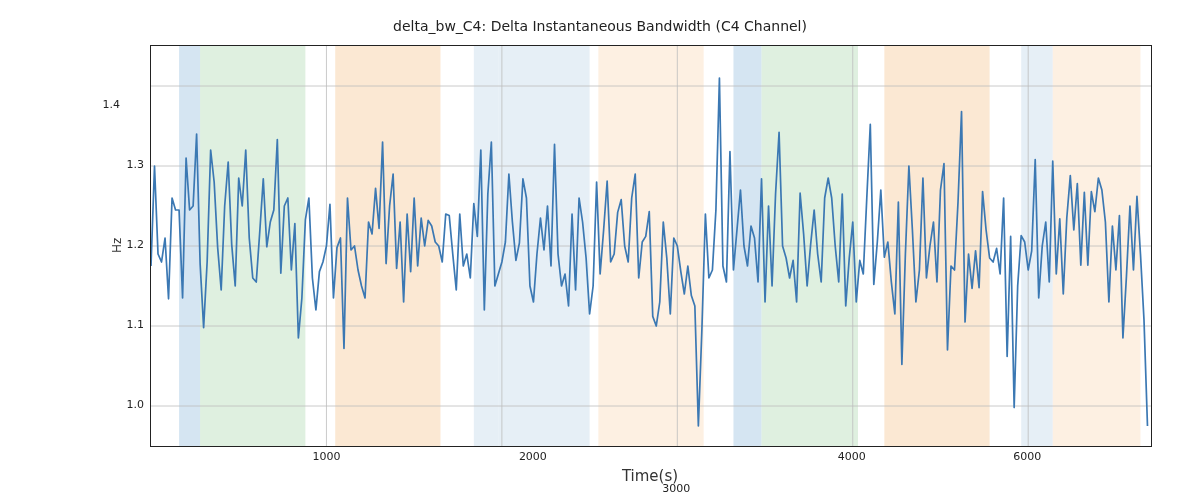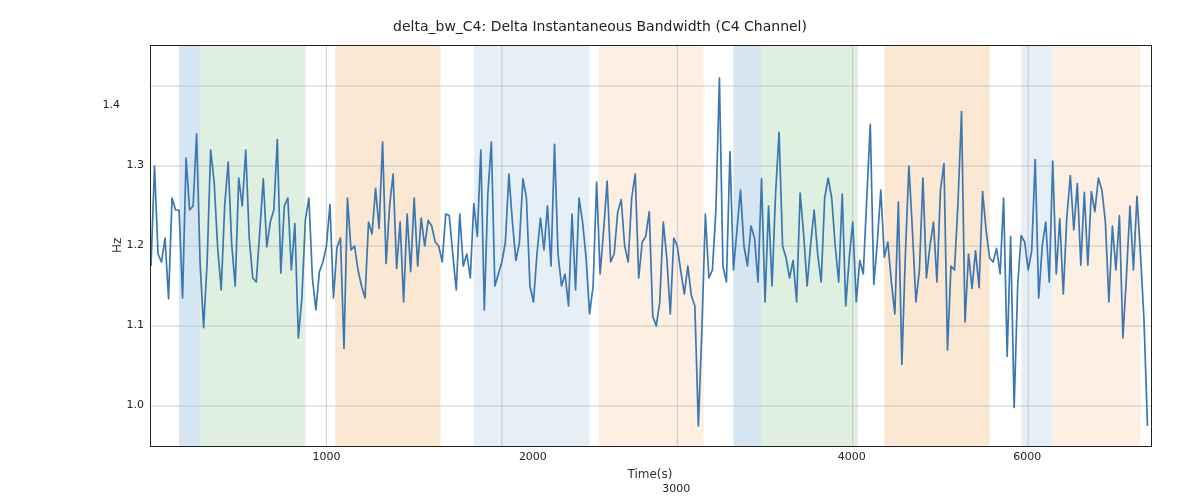--- a/index.html
+++ b/index.html
@@ -28,21 +28,21 @@
   }
   .plot {
     position: absolute;
     border: 1px solid #222;
     background: #fff;
     overflow: hidden;
   }
   .xlabel {
     position: absolute;
     text-align: center;
-    font-size: 12px;
+    font-size: 15px;
   }
   .ylabel {
     position: absolute;
     text-align: center;
     font-size: 12px;
     transform: rotate(-90deg);
     transform-origin: left top;
   }
   .tick-label {
     position: absolute;

